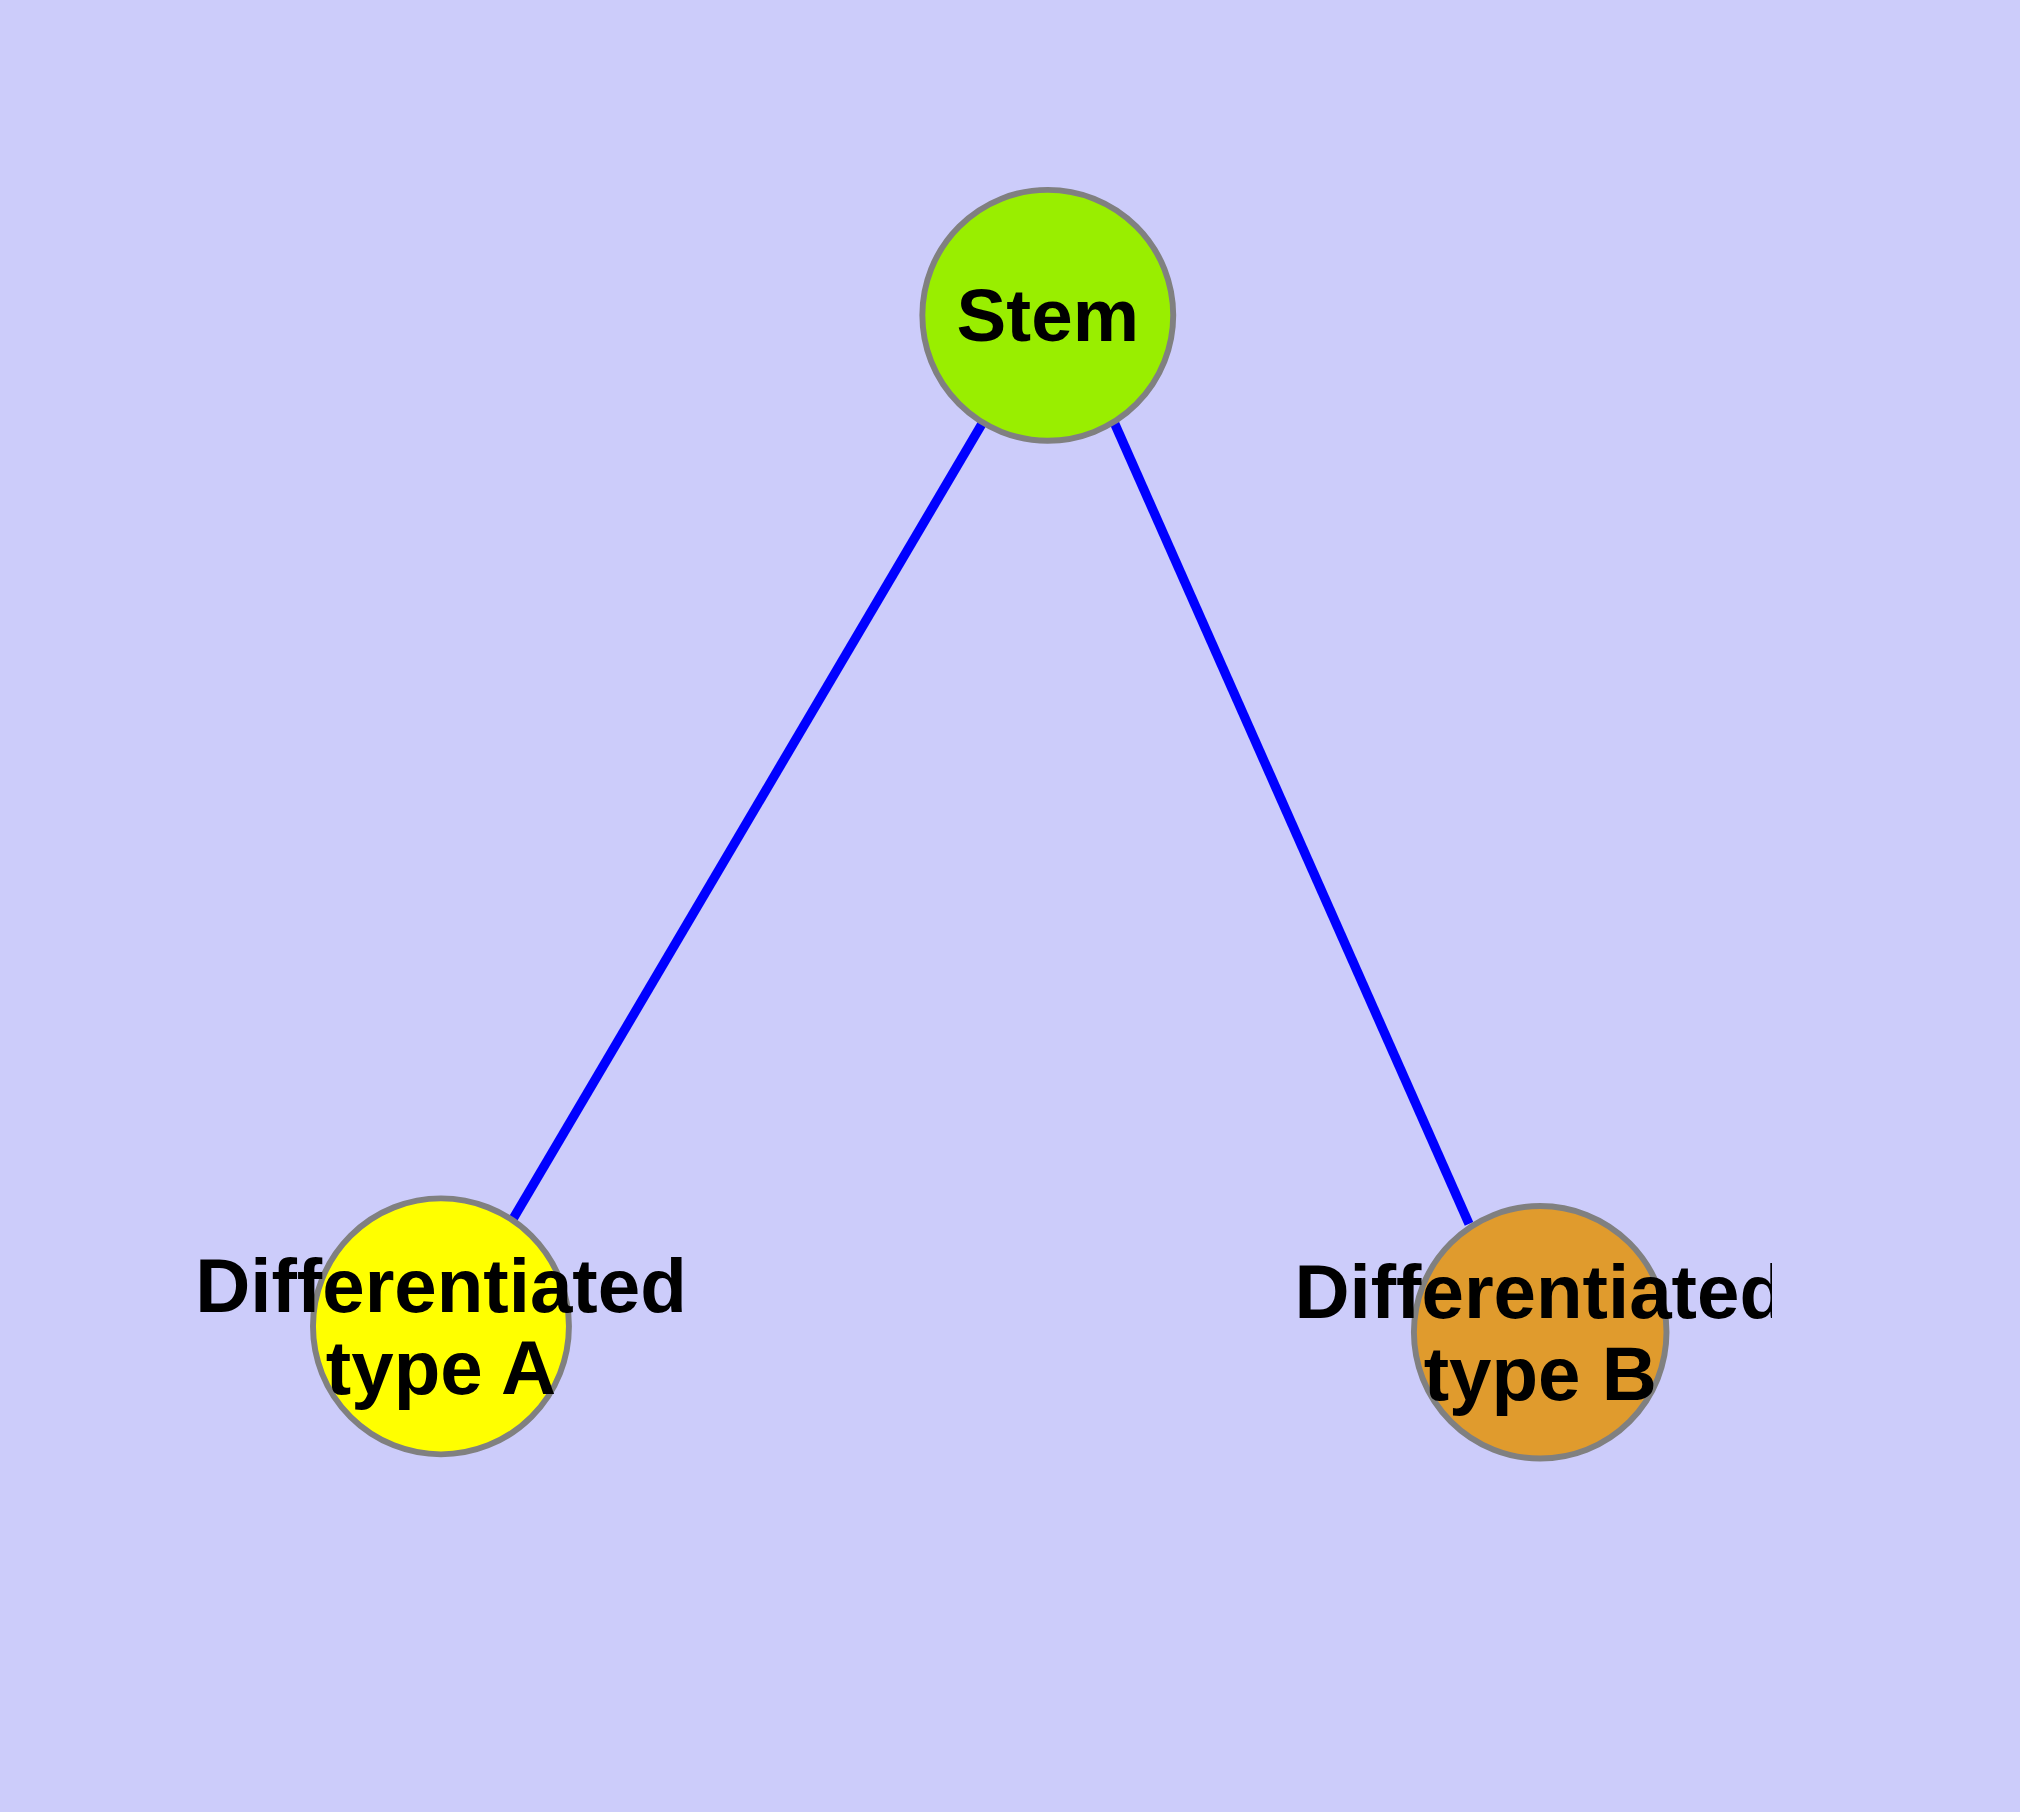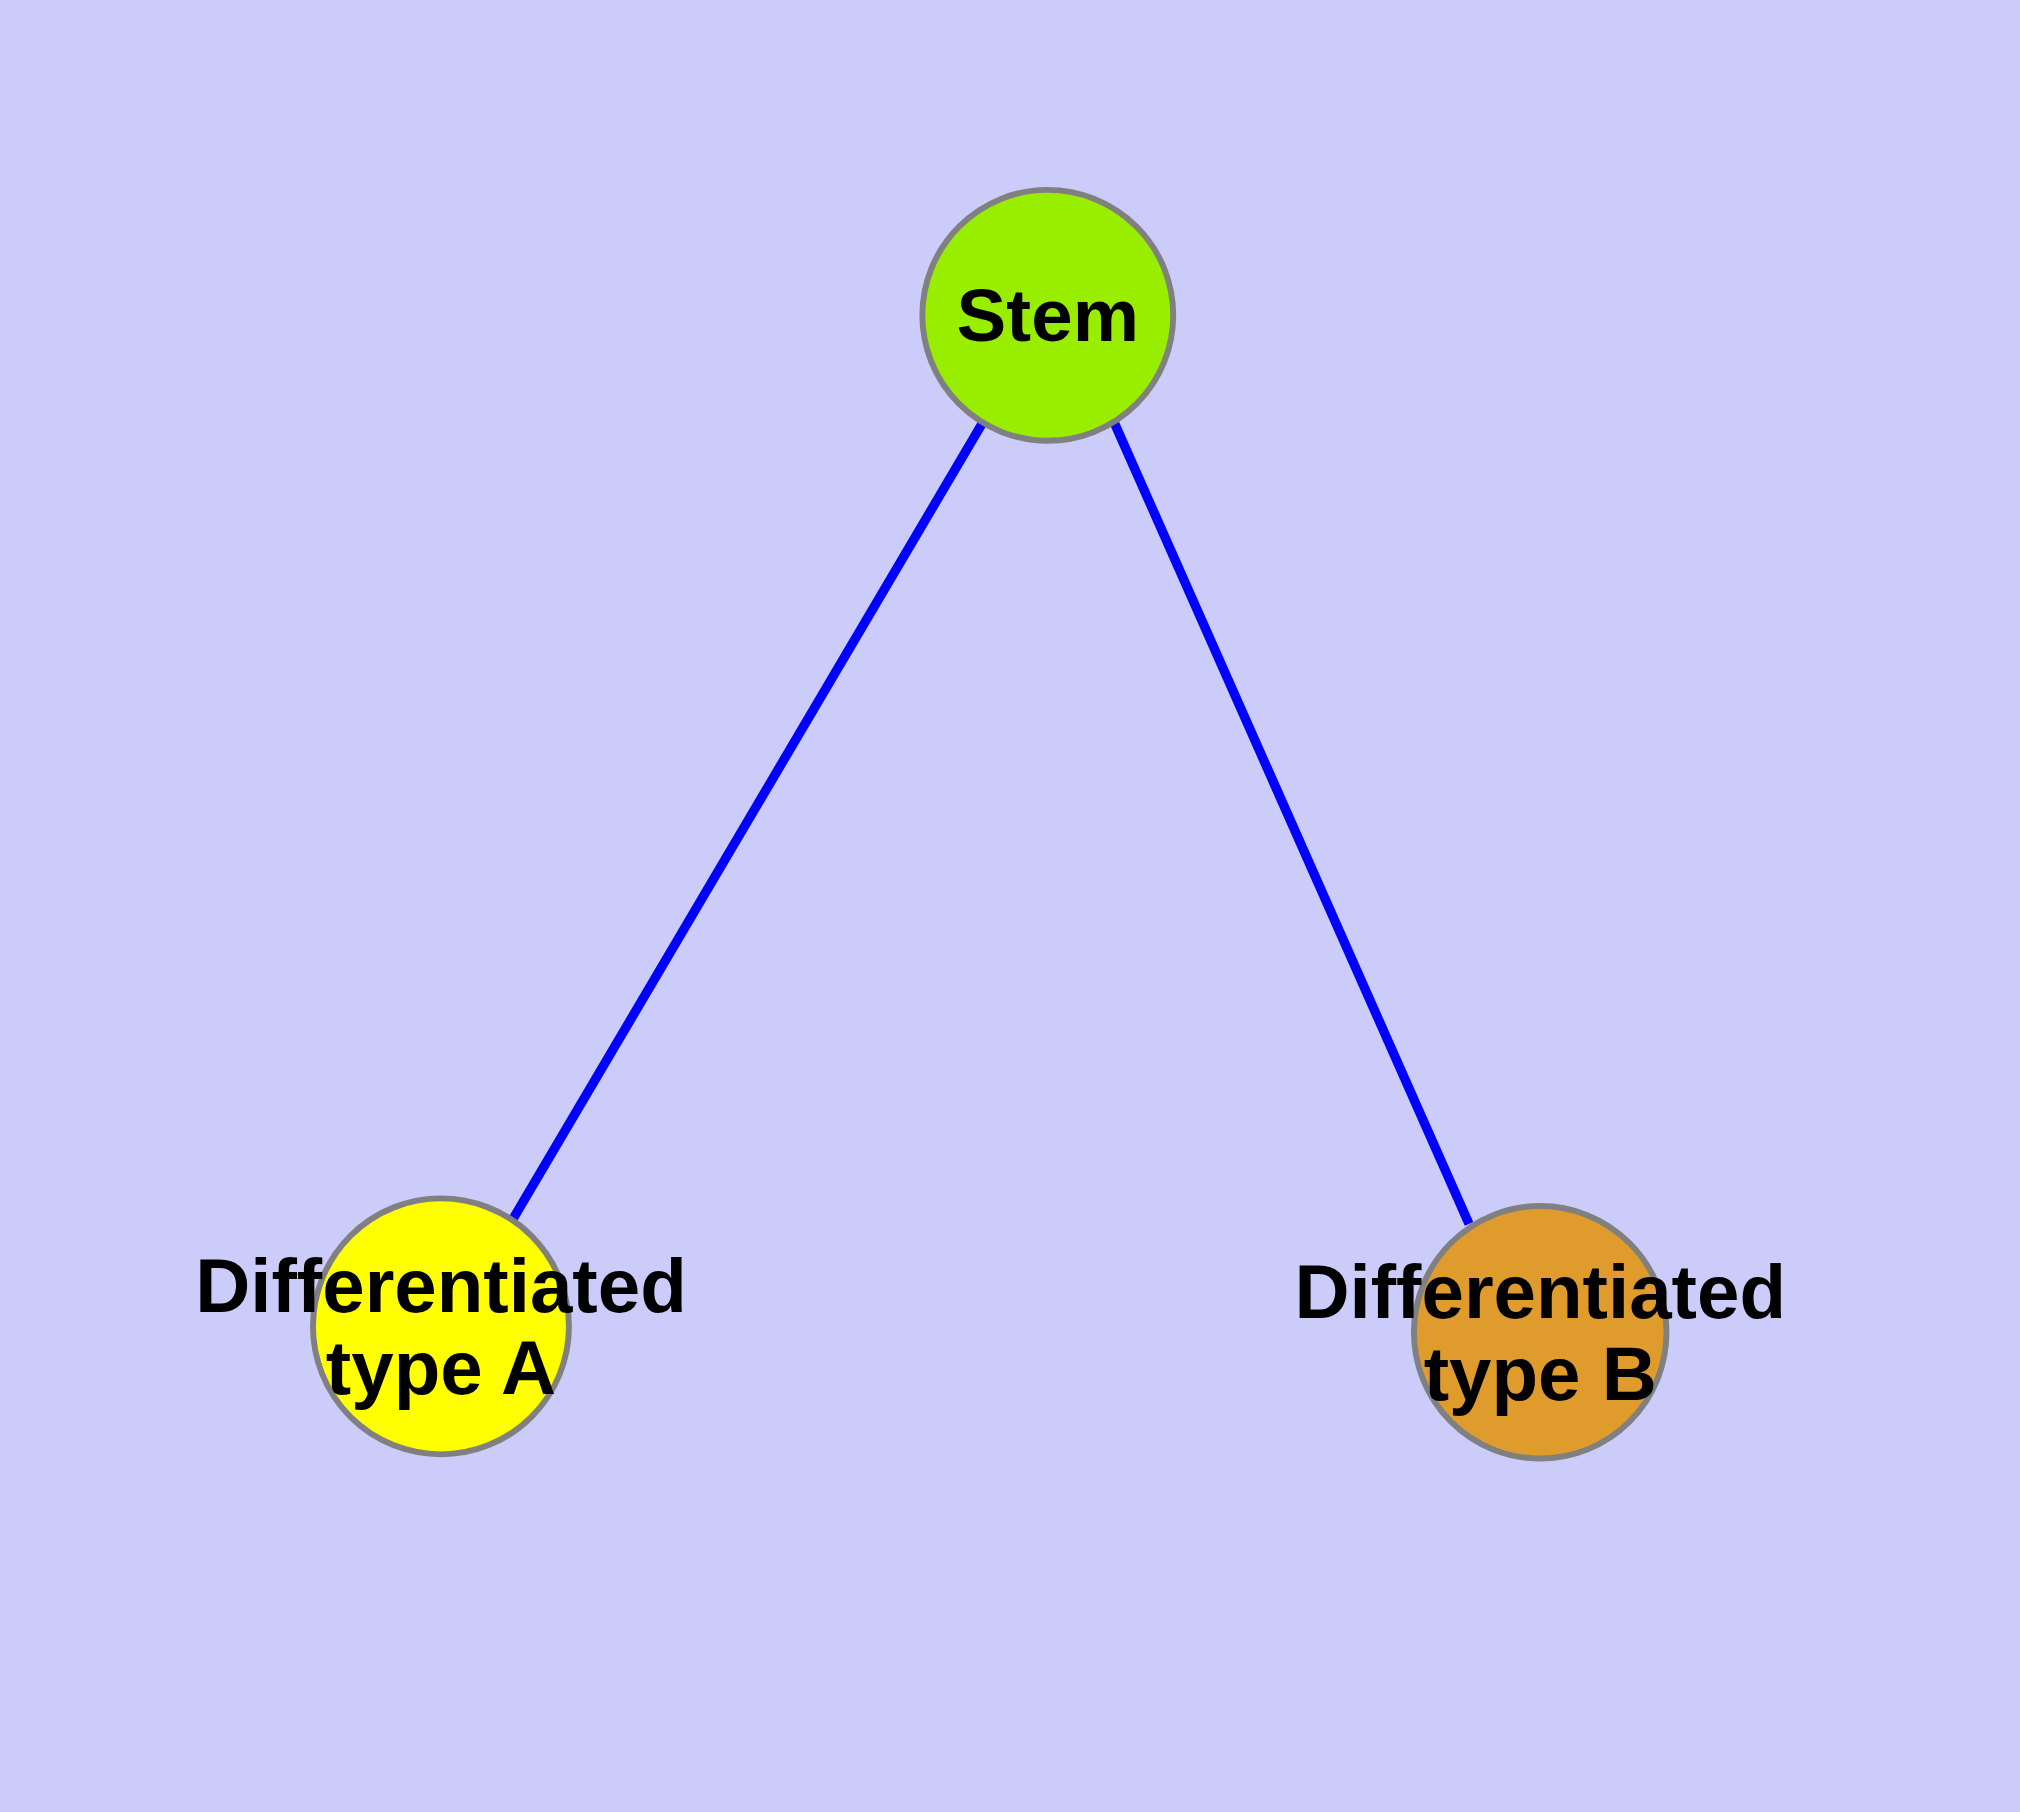--- a/index.html
+++ b/index.html
@@ -7,21 +7,20 @@
     padding: 0;
     background: #ccccfa;
   }
   #canvas {
     position: relative;
     width: 1772px;
     height: 1812px;
     background: #ccccfa;
     overflow: hidden;
     font-family: "Liberation Sans", sans-serif;
-    padding-left: 48px;
   }
   #graph-svg {
     position: absolute;
     top: 0;
     left: 0;
     width: 2021px;
     height: 1812px;
   }
   .node-label {
     font-family: "Liberation Sans", sans-serif;

